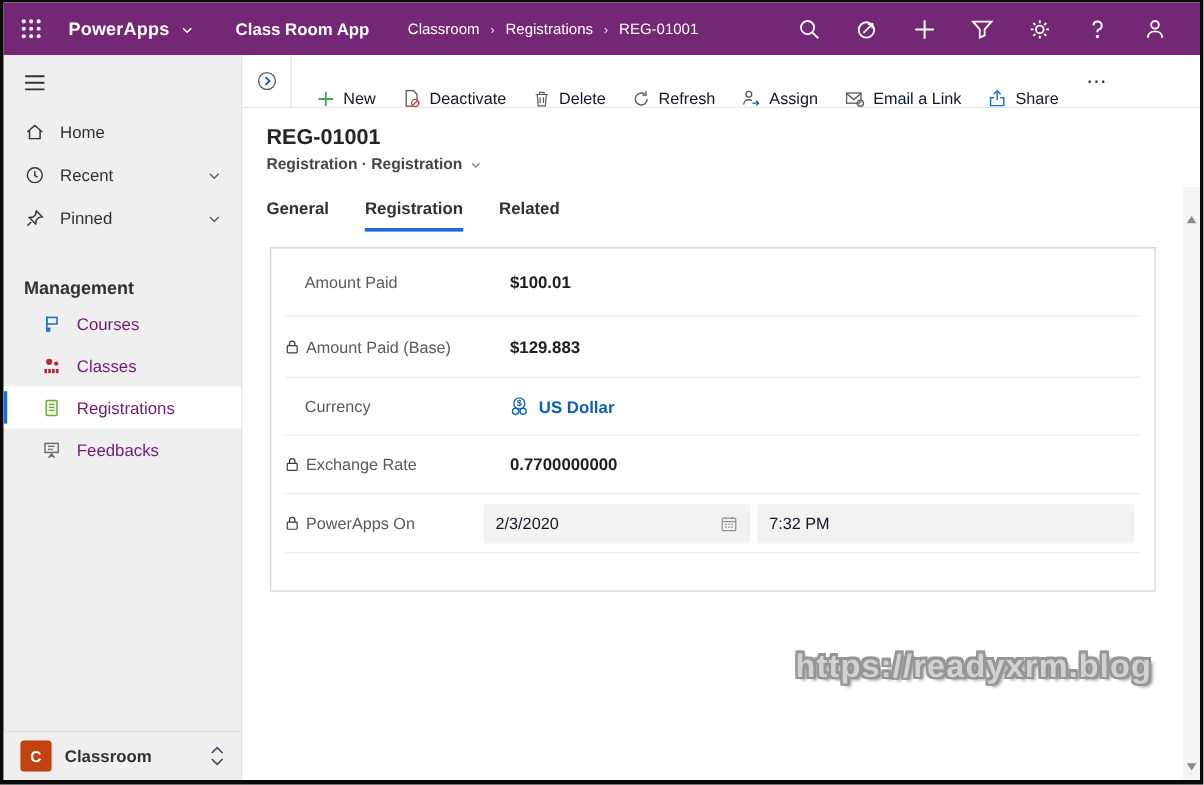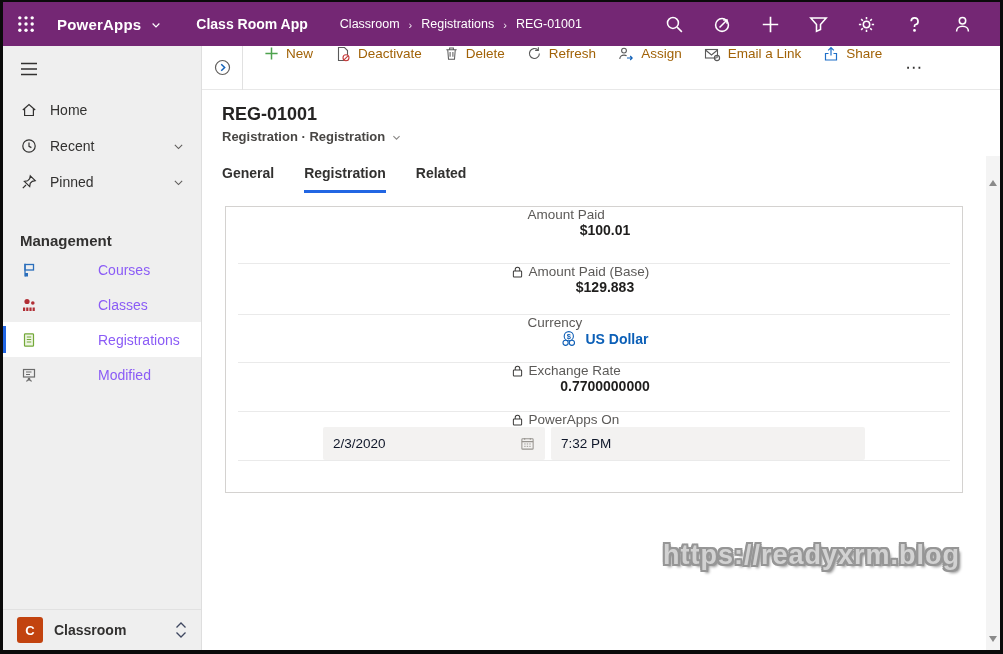--- a/index.html
+++ b/index.html
@@ -25,49 +25,49 @@
   .body-row { flex:1; display:flex; min-height:0; }
 
   
   .sidebar { width:199px; flex:0 0 199px; background:#efefef; border-right:1px solid #dedede;
              display:flex; flex-direction:column; }
   .hamburger { width:48px; height:46px; display:flex; align-items:center; padding-left:17px; cursor:pointer; }
   .nav-item { height:36px; display:flex; align-items:center; padding-left:17px; font-size:14px; color:#323130; cursor:pointer; position:relative; }
   .nav-item .nicon { width:17px; display:flex; justify-content:center; margin-right:13px; }
   .nav-item .chev { margin-left:auto; margin-right:16px; display:flex; }
   .group-label { margin-top:28px; padding-left:17px; font-size:15px; font-weight:bold; color:#323130; height:24px; display:flex; align-items:center; }
-  .ent-item { height:35px; display:flex; align-items:center; padding-left:17px; font-size:14px; color:#8b5cf6; cursor:pointer; position:relative;gap:48px; }
+  .ent-item { height:35px; display:flex; align-items:center; padding-left:31px; font-size:14px; color:#701a75; cursor:pointer; position:relative; }
   .ent-item .nicon { width:18px; display:flex; justify-content:center; margin-right:12px; }
   .ent-item.selected { background:#fff; }
   .ent-item.selected::before { content:""; position:absolute; left:0; top:4px; bottom:4px; width:3px; background:#2266E3; }
   .sidebar-footer { margin-top:auto; border-top:1px solid #e1e1e1; height:41px; display:flex; align-items:center; padding:0 14px; cursor:pointer; background:#efefef; }
   .area-badge { width:26px; height:26px; background:#C2430F; border-radius:3px; color:#fff; font-size:13px; font-weight:bold; display:flex; align-items:center; justify-content:center; }
   .area-label { margin-left:11px; font-size:14px; font-weight:600; color:#323130; }
   .area-switch { margin-left:auto; display:flex; flex-direction:column; gap:2px; align-items:center; }
 
   
   .main { flex:1; display:flex; flex-direction:column; position:relative; background:#fff; min-width:0; }
   .commandbar { height:44px; flex:0 0 44px; display:flex; align-items:center; border-bottom:1px solid #e8e8e8; background:#fff; }
   .cmd-expand { width:40px; height:44px; display:flex; align-items:center; justify-content:center; cursor:pointer; }
   .cmd-divider { width:1px; height:44px; background:#e1e1e1; margin-right:10px; }
-  .cmd-btn { display:flex; align-items:flex-start; gap:7px; padding:0 11px; height:44px; font-size:13.5px; color:#a16207; cursor:pointer; white-space:nowrap; }
+  .cmd-btn { display:flex; align-items:flex-end; gap:7px; padding:0 11px; height:44px; font-size:13.5px; color:#0f172a; cursor:pointer; white-space:nowrap; }
   .cmd-btn svg { flex:0 0 auto; }
   .cmd-more { font-size:17px; color:#323130; letter-spacing:2px; padding:0 12px; cursor:pointer; }
 
   .content { flex:1; position:relative; padding-left:20px; overflow:hidden; }
   .rec-title { margin-top:14px; font-size:18px; font-weight:bold; color:#252423; }
   .rec-sub { margin-top:4px; display:flex; align-items:center; gap:6px; font-size:13px; font-weight:600; color:#484644; }
   .rec-sub .chev { display:flex; margin-top:1px; cursor:pointer; }
 
   .tabs { display:flex; gap:30px; margin-top:21px; }
   .tab { font-size:14px; color:#323130; font-weight:600; padding-bottom:9px; cursor:pointer; border-bottom:3px solid transparent; }
   .tab.active { font-weight:bold; border-bottom-color:#2266E3; }
 
   .card { margin:13px 0 0 3px; width:738px; border:1px solid #d4d2d0; background:#fff; display:flex; flex-direction:column; }
-  .frow { display:flex; align-items:center; margin:0 12px; border-bottom:1px solid #eaeaea; height:51px;flex-direction:column; }
+  .frow { display:flex; align-items:center; margin:0 12px; border-bottom:1px solid #eaeaea; height:51px; }
   .frow.first { height:57px; }
   .frow.h48 { height:48px; }
   .frow.h49 { height:49px; }
   .card-fill { height:31px; }
   .flabel { width:165px; display:flex; align-items:center; gap:6px; font-size:13.5px; color:#5c5a58; padding-left:16px; }
   .flabel.locked { padding-left:0; }
   .fvalue { display:flex; align-items:center; font-size:14px; font-weight:600; color:#1f1e1d; padding-left:22px; }
   .fvalue.lookup { gap:7px; color:#0B5FB7; cursor:pointer; }
   .dt-wrap { display:flex; gap:6px; padding-left:0; }
   .dt-box { height:33px; background:#f3f2f1; border-radius:2px; display:flex; align-items:center; padding:0 10px; font-size:13.5px; font-weight:normal; color:#0f172a; }
@@ -249,21 +249,21 @@
 
       <div class="ent-item">
         <span class="nicon">
           <svg width="16" height="16" viewBox="0 0 16 16" fill="none" stroke="#6b6b6b" stroke-width="1.2">
               <rect x="2.5" y="2.5" width="11" height="7.5"></rect>
               <path d="M5 5 H10.5 M5 7.5 H9"></path>
               <circle cx="8" cy="12" r="1.3" fill="#6b6b6b" stroke="none"></circle>
               <path d="M5.5 14.5 c0.5-1.2 1.4-1.7 2.5-1.7 s2 0.5 2.5 1.7"></path>
             </svg>
         </span>
-        <span>Modified</span>
+        <span>Feedbacks</span>
       </div>
 
       <div class="sidebar-footer">
         <span class="area-badge">C</span>
         <span class="area-label">Classroom</span>
         <span class="area-switch">
           <svg width="12" height="7" viewBox="0 0 12 7" fill="none" stroke="#3f4760" stroke-width="1.3">
               <path d="M1.5 5.5 L6 1 L10.5 5.5"></path>
             </svg>
           <svg width="12" height="7" viewBox="0 0 12 7" fill="none" stroke="#3f4760" stroke-width="1.3">

